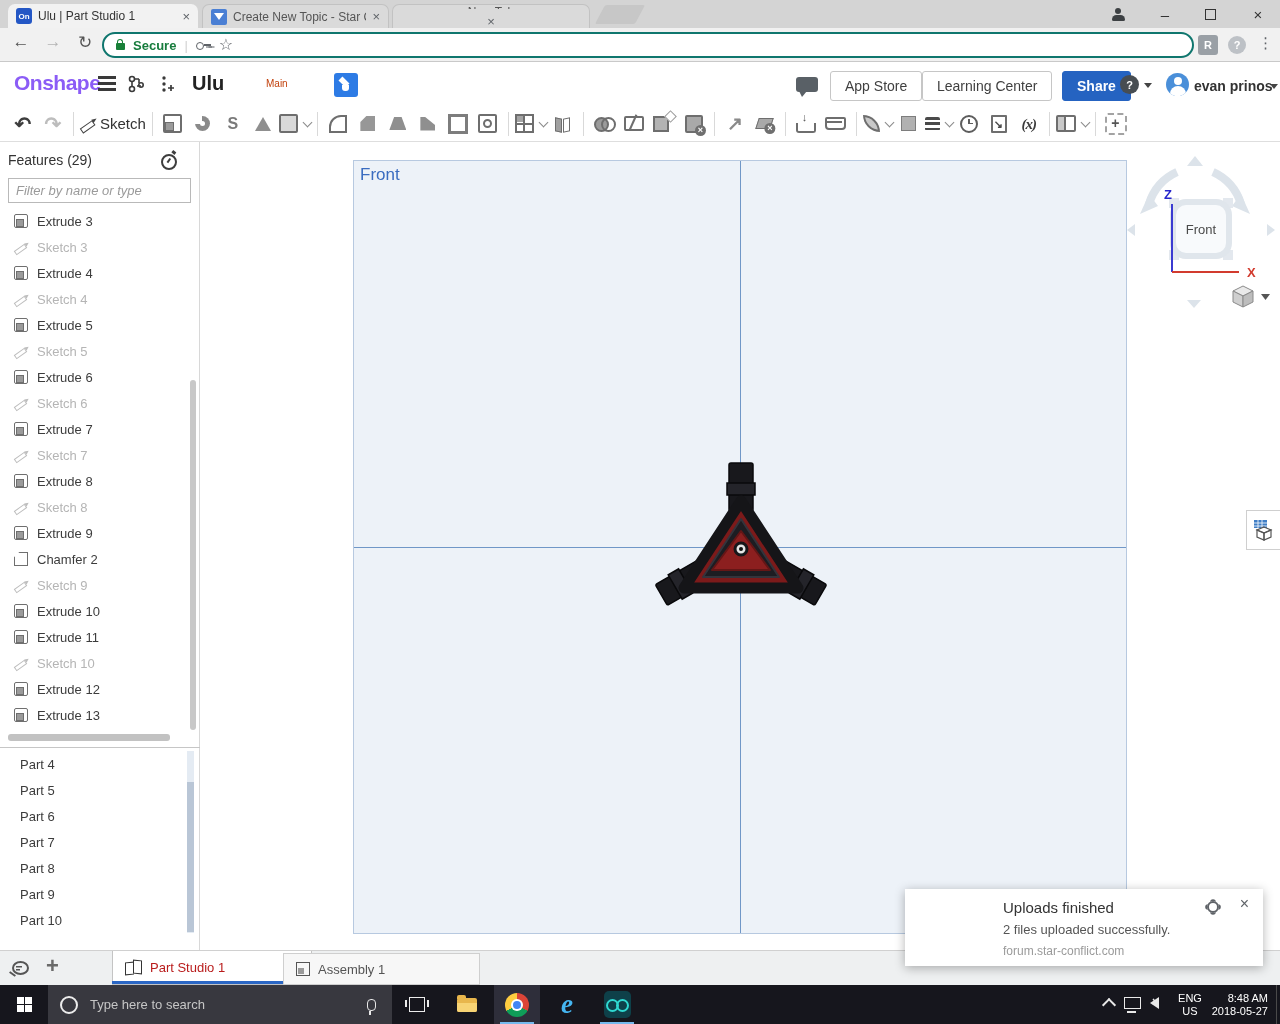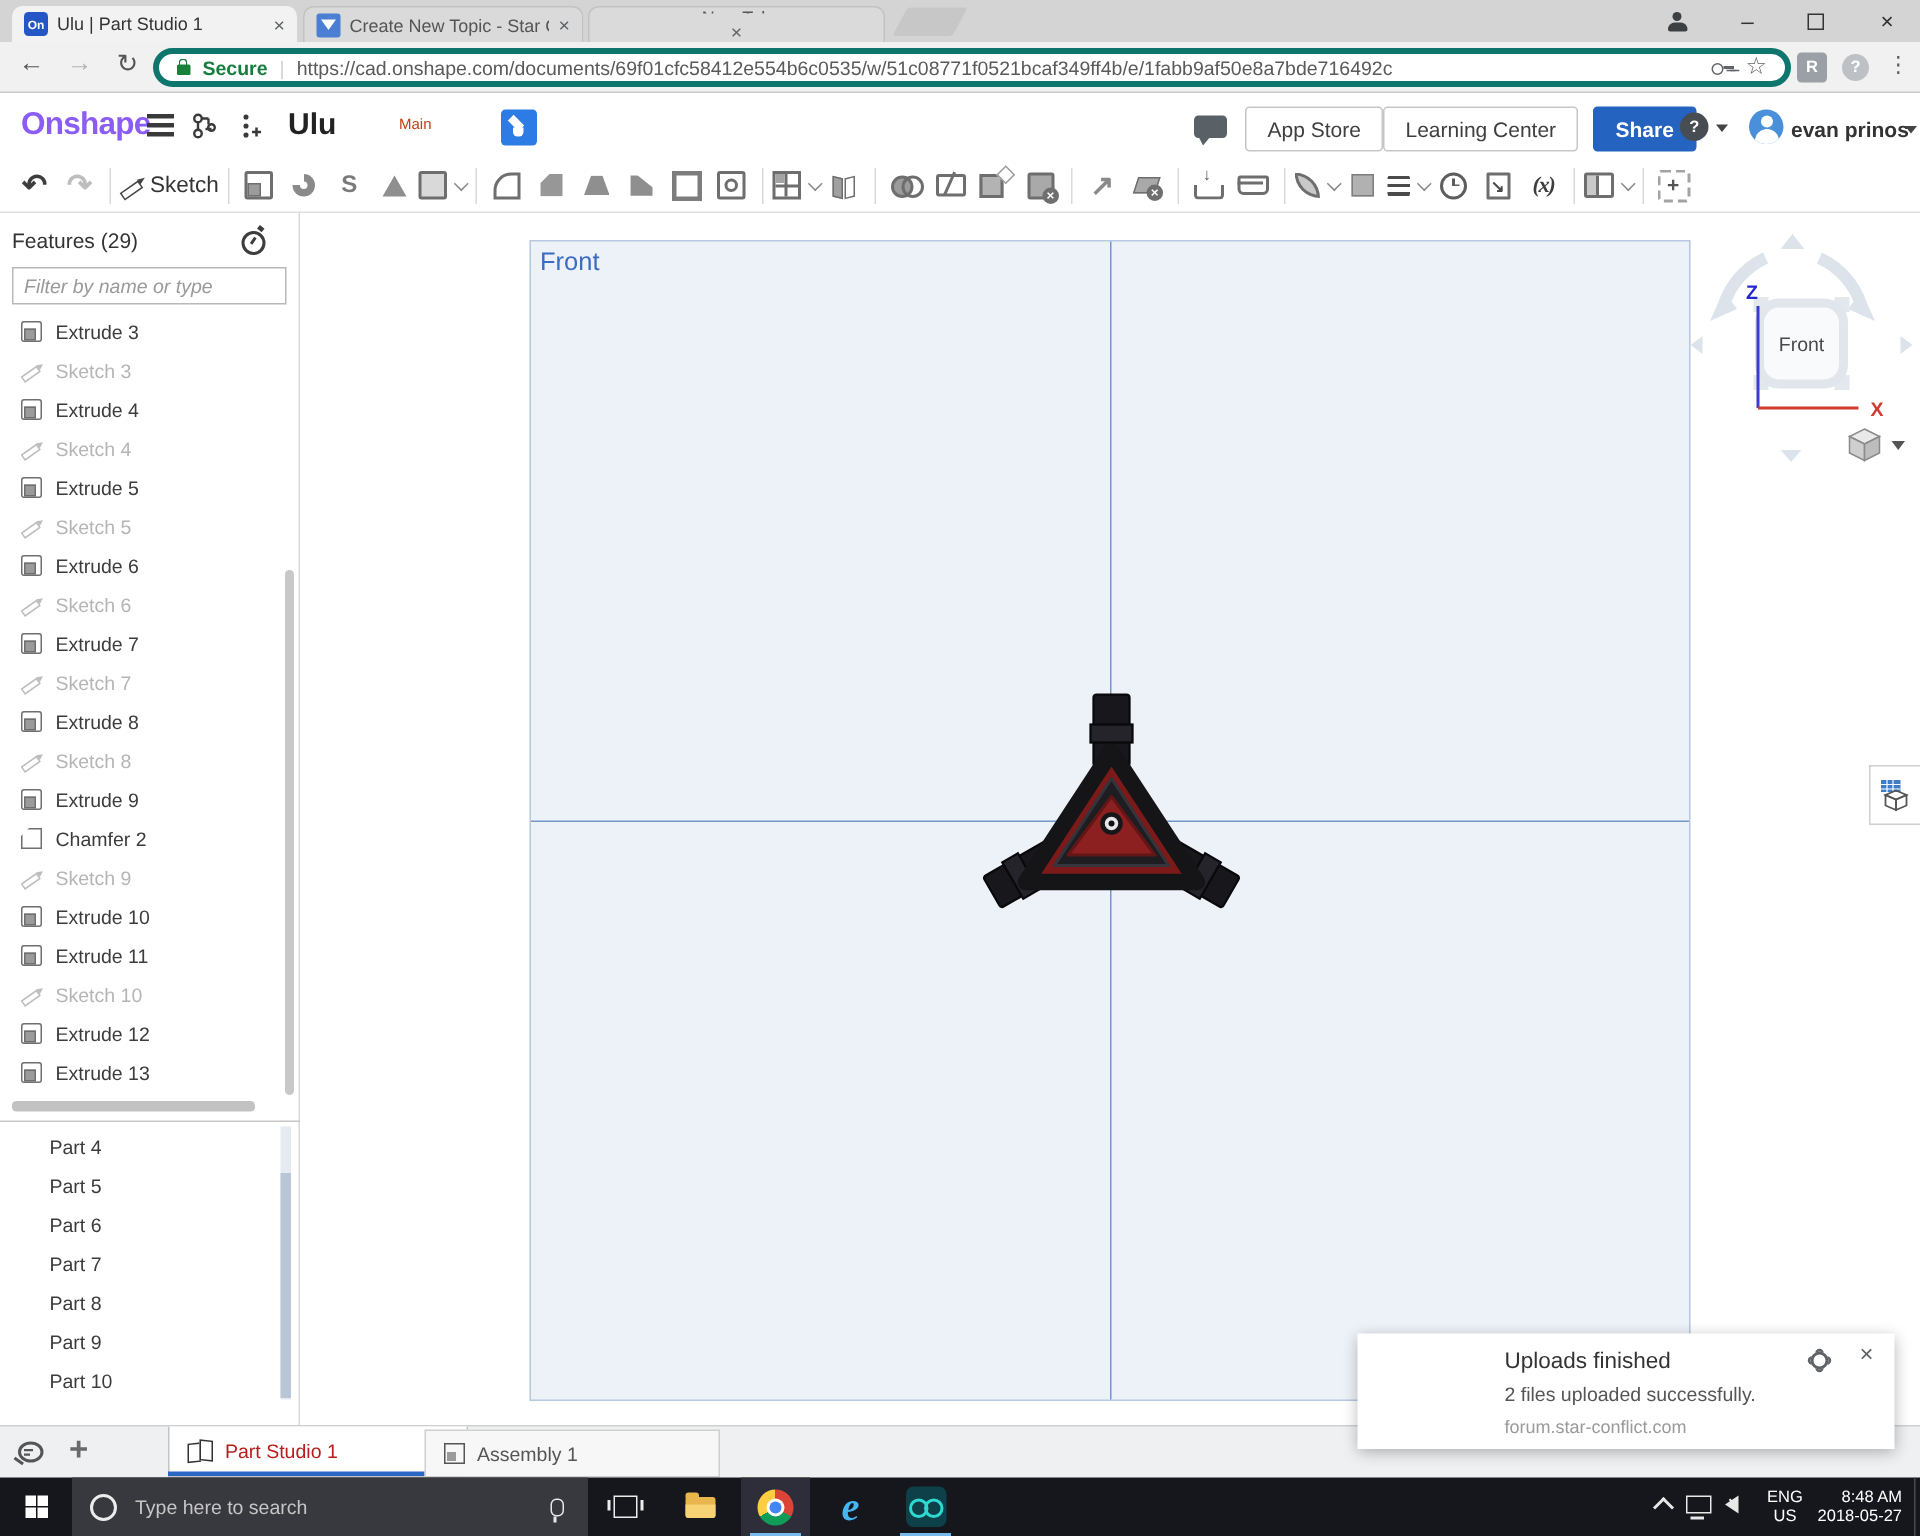--- a/index.html
+++ b/index.html
@@ -27,21 +27,21 @@
           color:#333;font-size:15px;}
   .personglyph{width:13px;height:13px;position:relative;}
   .personglyph::before{content:"";position:absolute;left:3.5px;top:0;width:6px;height:6px;border-radius:50%;background:#3c4043;}
   .personglyph::after{content:"";position:absolute;left:0;top:7px;width:13px;height:6px;border-radius:6px 6px 2px 2px;background:#3c4043;}
   .restoreglyph{width:9px;height:9px;border:1.2px solid #333;position:relative;background:#d4d4d4;}
   .restoreglyph::before{content:"";position:absolute;left:2px;top:-4px;width:9px;height:9px;border:1.2px solid #333;z-index:-1;}
 
   
   #addrbar{position:absolute;left:0;top:28px;width:1280px;height:34px;background:#f1f1f1;border-bottom:1px solid #c9c9c9;box-sizing:border-box;}
   .navg{position:absolute;top:4px;font-size:17px;color:#555;width:26px;text-align:center;}
-  #urlfield{position:absolute;left:102px;top:4px;width:1092px;height:26px;background:#fff;border:4px solid #0f766e;
+  #urlfield{position:absolute;left:102px;top:4px;width:1092px;height:26px;background:#fff;border:2px solid #0f766e;
             border-radius:13px;box-sizing:border-box;display:flex;align-items:center;padding:0 12px;gap:8px;}
   .lockicon{width:9px;height:7px;background:#188038;border-radius:1px;position:relative;flex:none;margin-top:3px;}
   .lockicon::before{content:"";position:absolute;left:1.2px;top:-4px;width:4px;height:4px;border:1.6px solid #188038;border-bottom:none;border-radius:4px 4px 0 0;}
   .securetxt{color:#177c3d;font-size:13px;font-weight:600;}
   .urlsep{color:#d0d0d0;font-size:13px;}
   .urltxt{color:#5a5a5a;font-size:13px;white-space:nowrap;overflow:hidden;flex:1;}
   .keyicon{width:15px;height:9px;position:relative;flex:none;}
   .keyicon::before{content:"";position:absolute;left:0;top:1px;width:6px;height:6px;border:1.7px solid #5f6368;border-radius:50%;}
   .keyicon::after{content:"";position:absolute;left:8px;top:3.5px;width:7px;height:1.8px;background:#5f6368;box-shadow:4px 2px 0 -0.5px #5f6368,1.5px 2px 0 -0.5px #5f6368;}
   .staricon{color:#5f6368;font-size:16px;flex:none;line-height:1;}
@@ -157,21 +157,21 @@
   .fitem.dim .flabel{color:#b5b5b5;}
   .ficon{width:14px;height:14px;position:relative;flex:none;box-sizing:border-box;}
   .t-extrude .ficon{border:1.5px solid #6f6f6f;border-radius:2px;}
   .t-extrude .ficon::after{content:"";position:absolute;left:0.5px;bottom:0.5px;width:6px;height:6px;background:#9b9b9b;border:1px solid #6f6f6f;}
   .t-sketch .ficon::before{content:"";position:absolute;left:0;top:7px;width:11px;height:3px;background:#fff;border:1px solid #bdbdbd;transform:rotate(-35deg);}
   .t-sketch .ficon::after{content:"";position:absolute;right:-1px;top:2px;border-left:4px solid #bdbdbd;border-top:2px solid transparent;border-bottom:2px solid transparent;transform:rotate(-35deg);}
   .t-chamfer .ficon{border:1.5px solid #6f6f6f;clip-path:polygon(38% 0,100% 0,100% 100%,0 100%,0 38%);}
   #hscroll{position:absolute;left:8px;top:592px;width:162px;height:7px;background:#c2c2c2;border-radius:3px;}
   #listdivider{position:absolute;left:0;top:605px;width:200px;height:1px;background:#c6c6c6;}
   #plist{position:absolute;left:0;top:609px;width:186px;}
-  .pitem{height:26px;display:flex;align-items:center;padding-left:33px;}
+  .pitem{height:26px;display:flex;align-items:center;padding-left:20px;}
   .plabel{font-size:13px;color:#3c3c3c;}
   #fvscroll{position:absolute;left:190px;top:238px;width:6px;height:350px;background:#c8c8c8;border-radius:3px;}
   #pvtrack{position:absolute;left:187px;top:609px;width:7px;height:182px;background:#e4ebf3;}
   #pvthumb{position:absolute;left:187px;top:640px;width:7px;height:150px;background:#b9c6d6;}
 
   
   #canvasarea{position:absolute;left:200px;top:0;width:1080px;height:808px;background:#fff;}
   #viewport{position:absolute;left:153px;top:18px;width:774px;height:774px;background:#edf2f8;border:1px solid #b7c9e0;box-sizing:border-box;}
   #frontlabel{position:absolute;left:6px;top:4px;font-size:17px;color:#3a6cc0;}
   #hline{position:absolute;left:0;top:386px;width:100%;height:1px;background:#7097c7;}
@@ -275,21 +275,20 @@
   </div>
 
   <div id="addrbar">
     <span class="navg" style="left:8px;color:#555;">←</span>
     <span class="navg" style="left:40px;color:#b3b3b3;">→</span>
     <span class="navg" style="left:72px;color:#555;">↻</span>
     <div id="urlfield">
       <span class="lockicon"></span>
       <span class="securetxt">Secure</span>
       <span class="urlsep">|</span>
-      <span class="urltxt">https://cad.onshape.com/documents/69f01cfc58412e554b6c0535/w/51c08771f0521bcaf349ff4b/e/1fabb9af50e8a7bde716492c</span>
       <span class="keyicon"></span>
       <span class="staricon">☆</span>
     </div>
     <div class="extbadge">R</div>
     <div class="helpcirc">?</div>
     <div class="dots3">⋮</div>
   </div>
 
   <div id="osheader">
     <div id="oslogo">Onshape</div>

